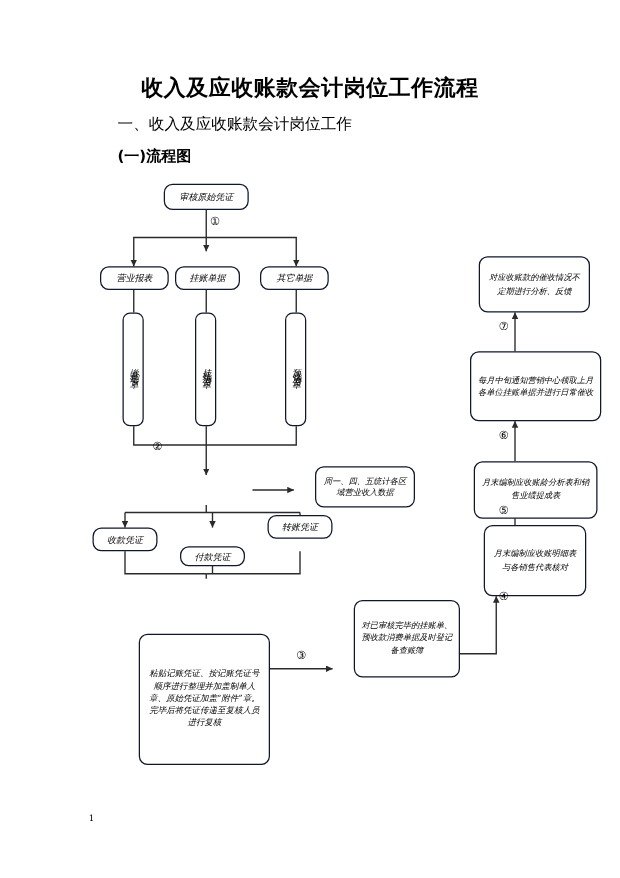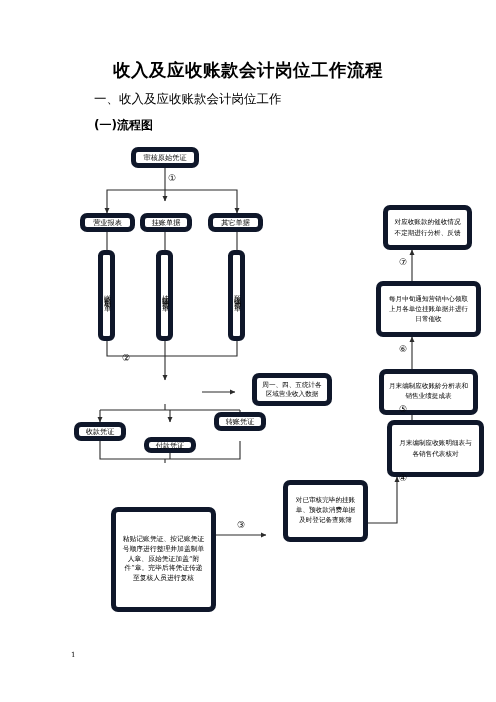--- a/index.html
+++ b/index.html
@@ -58,31 +58,32 @@
   }
   svg#lines {
     position: absolute;
     left: 0; top: 0;
     width: 496px; height: 702px;
     pointer-events: none;
   }
 
   .node {
     position: absolute;
-    border: 5px solid #0f172a;
+    border: 1px solid #0f172a;
     border-radius: 7px;
     background: #ffffff;
     display: flex;
     align-items: center;
     justify-content: center;
     text-align: center;
     color: #000;
     font-family: "DejaVu Serif", "Liberation Serif", serif;
     line-height: 1.25;
     padding: 2px 3px;
+    font-style: italic;
   }
   .node.small { font-size: 7.2px; }
   .node.tiny  { font-size: 6.6px; margin-left: 16px; }
   .node.body  { font-size: 6.8px; line-height: 1.45; }
 
   
   .node.vert {
     writing-mode: vertical-rl;
     text-orientation: upright;
     letter-spacing: 2.5px;
@@ -199,21 +200,21 @@
     </div>
 
     <div class="node body" style="left:111px; top:463px; width:105px; height:105px; padding:5px 6px;margin-top:44px;">
       <span>粘贴记账凭证、按记账凭证号顺序进行整理并加盖制单人章、原始凭证加盖“附件”章。完毕后将凭证传递至复核人员进行复核</span>
     </div>
 
     <div class="node tiny" style="left:267px; top:480px; width:85px; height:62px; padding:4px 5px; line-height:1.5;">
       <span>对已审核完毕的挂账单、预收款消费单据及时登记备查账簿</span>
     </div>
 
-    <div class="node tiny" style="left:371px; top:420px; width:97px; height:57px; padding:4px 5px; line-height:1.55;">
+    <div class="node tiny" style="left:371px; top:420px; width:82px; height:57px; padding:4px 5px; line-height:1.55;">
       <span>月末编制应收账明细表与各销售代表核对</span>
     </div>
 
     <div class="node tiny" style="left:363px; top:369px; width:99px; height:46px; padding:3px 4px; line-height:1.5;">
       <span>月末编制应收账龄分析表和销售业绩提成表</span>
     </div>
 
     <div class="node tiny" style="left:360px; top:281px; width:105px; height:56px; padding:4px 5px; line-height:1.55;">
       <span>每月中旬通知营销中心领取上月各单位挂账单据并进行日常催收</span>
     </div>

